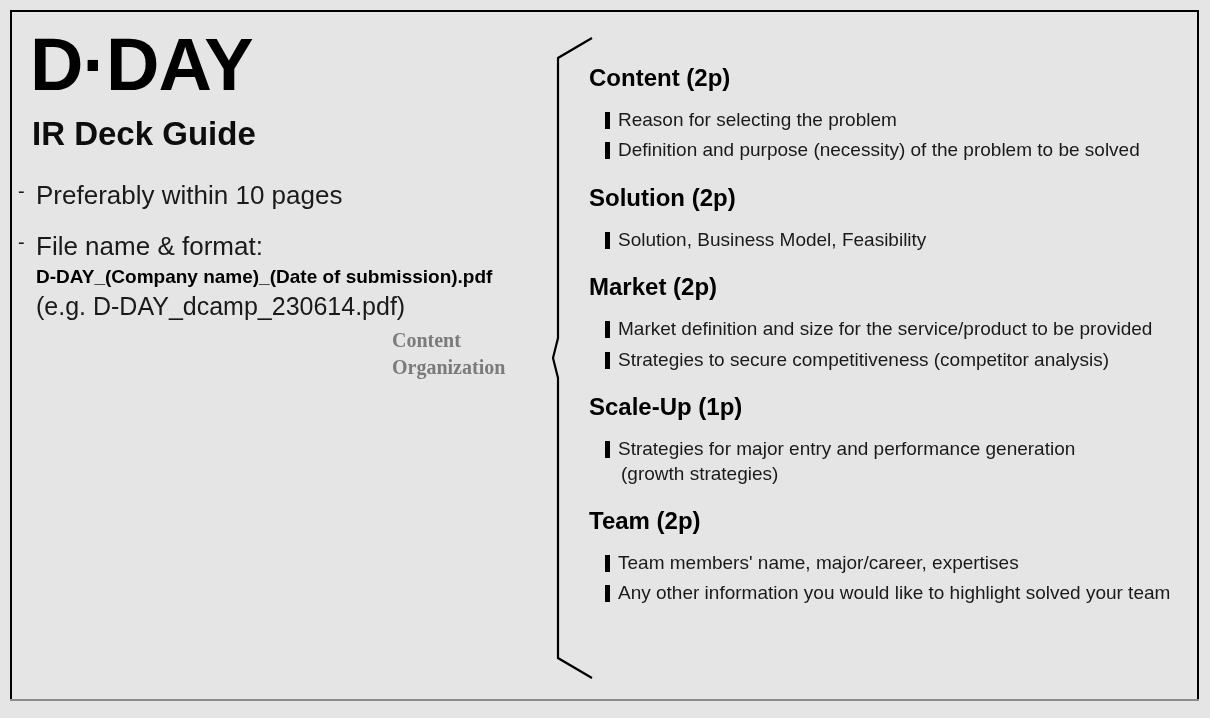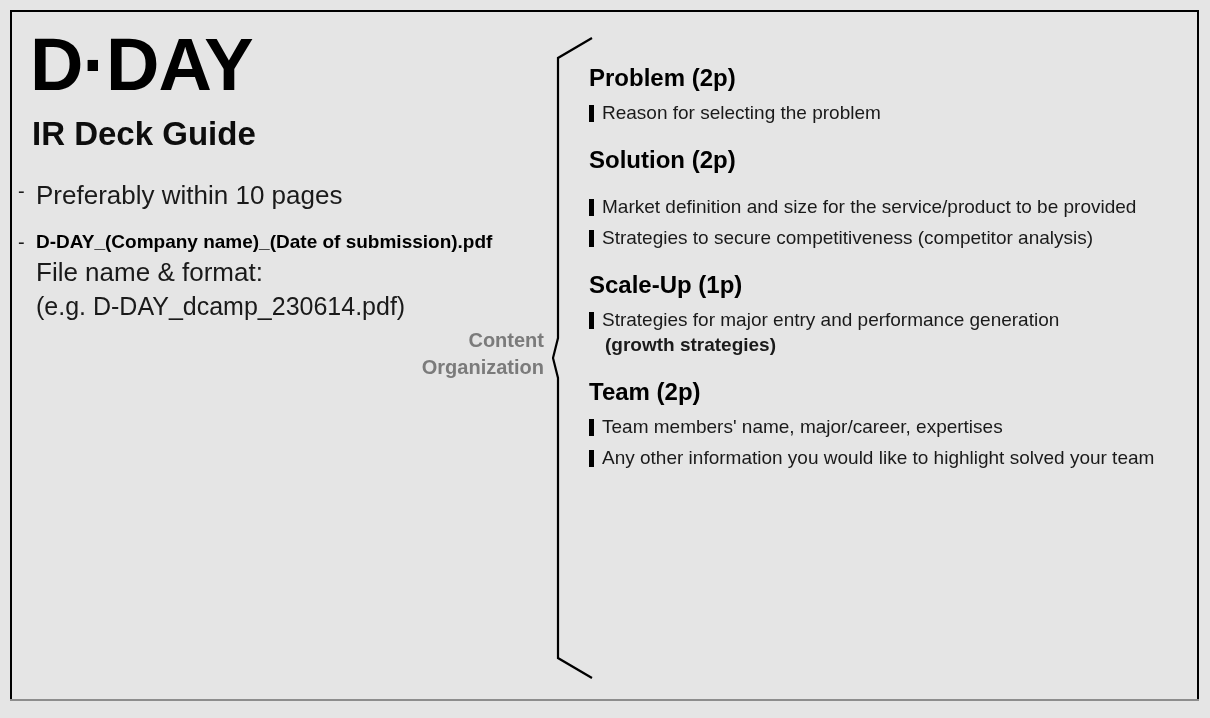--- a/index.html
+++ b/index.html
@@ -112,25 +112,25 @@
     font-size: 25px;
     color: #1a1a1a;
   }
 
   
   .org-label {
     position: absolute;
     left: 392px;
     top: 327px;
     width: 152px;
-    text-align: right;
     font-weight: 700;
     font-size: 20px;
     line-height: 1.35;
     color: #7b7b7b;
+    font-family: Liberation Serif, serif;
   }
 
   
   .bracket {
     position: absolute;
     left: 552px;
     top: 36px;
     width: 42px;
     height: 644px;
   }
@@ -148,21 +148,21 @@
   .section:last-child { margin-bottom: 0; }
   .section-title {
     font-weight: 700;
     font-size: 24px;
     line-height: 1.15;
     color: #000000;
     margin-bottom: 9px;
     white-space: nowrap;
   }
   .bullets {
-    margin: 0;
+    margin: 16px;
     padding: 0;
     list-style: none;
   }
   .bullet-row {
     position: relative;
     padding-left: 13px;
     margin-bottom: 6px;
     font-size: 19px;
     line-height: 1.3;
     color: #1a1a1a;
@@ -175,21 +175,20 @@
     width: 5px;
     height: 17px;
     background: #000000;
   }
   .bullet-text {
     display: block;
     white-space: nowrap;
   }
   .bullet-text.cont {
     padding-left: 3px;
-    font-weight: bold;
   }
 </style>
 </head>
 <body>
 
 <div id="slide">
 
   <div class="frame-top"></div>
   <div class="frame-right"></div>
   <div class="frame-left"></div>
@@ -198,50 +197,61 @@
   <div class="left-col">
     <div class="logo">D·DAY</div>
     <div class="subtitle">IR Deck Guide</div>
     <ul class="note-list" id="note-list">
         <li class="note-item">
           <span class="note-dash">-</span>
           <span class="note-line">Preferably within 10 pages</span>
         </li>
         <li class="note-item">
           <span class="note-dash">-</span>
+          <span class="note-line">File name &amp; format:</span>
           <span class="note-line strong">D-DAY_(Company name)_(Date of submission).pdf</span>
-          <span class="note-line">File name &amp; format:</span>
           <span class="note-line example">(e.g. D-DAY_dcamp_230614.pdf)</span>
         </li>
       </ul>
   </div>
 
   <div class="org-label">
     <div>Content</div>
     <div>Organization</div>
   </div>
 
   <svg class="bracket" viewBox="0 0 42 644" aria-hidden="true">
     <path d="M 40 2 L 6 22 L 6 302 L 1 322 L 6 342 L 6 622 L 40 642" fill="none" stroke="#000000" stroke-width="2.2" stroke-linejoin="miter" stroke-linecap="butt"></path>
   </svg>
 
   <div class="right-col" id="right-col">
       <div class="section">
-        <div class="section-title">Problem (2p)</div>
+        <div class="section-title">Content (2p)</div>
         <ul class="bullets">
           <li class="bullet-row">
             <span class="bullet-mark"></span>
             <span class="bullet-text">Reason for selecting the problem</span>
           </li>
+          <li class="bullet-row">
+            <span class="bullet-mark"></span>
+            <span class="bullet-text">Definition and purpose (necessity) of the problem to be solved</span>
+          </li>
         </ul>
       </div>
       <div class="section">
         <div class="section-title">Solution (2p)</div>
-      </div>
-      <div class="section">
+        <ul class="bullets">
+          <li class="bullet-row">
+            <span class="bullet-mark"></span>
+            <span class="bullet-text">Solution, Business Model, Feasibility</span>
+          </li>
+        </ul>
+      </div>
+      <div class="section">
+        <div class="section-title">Market (2p)</div>
         <ul class="bullets">
           <li class="bullet-row">
             <span class="bullet-mark"></span>
             <span class="bullet-text">Market definition and size for the service/product to be provided</span>
           </li>
           <li class="bullet-row">
             <span class="bullet-mark"></span>
             <span class="bullet-text">Strategies to secure competitiveness (competitor analysis)</span>
           </li>
         </ul>

